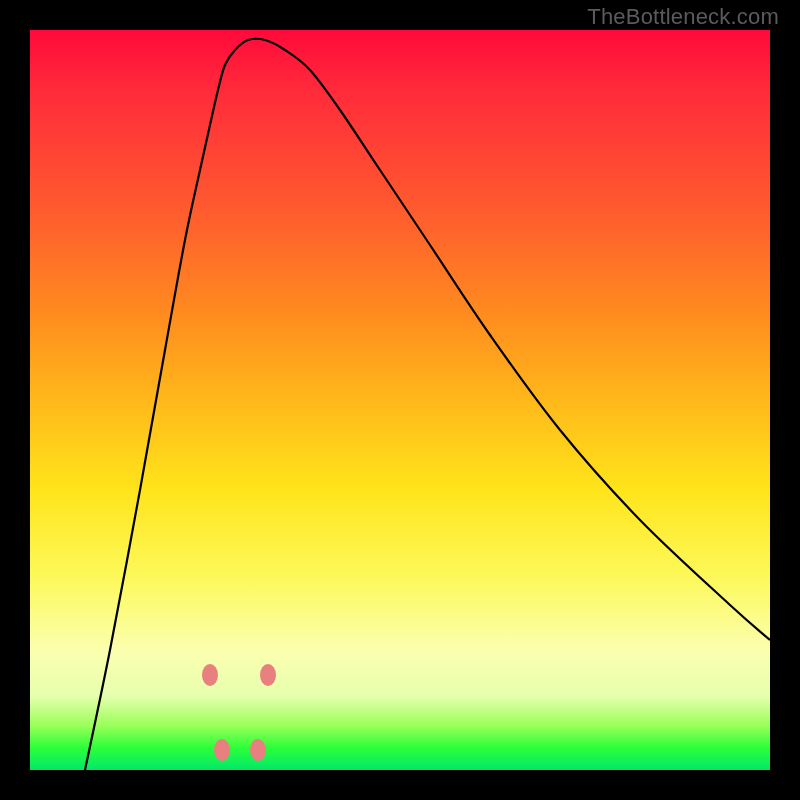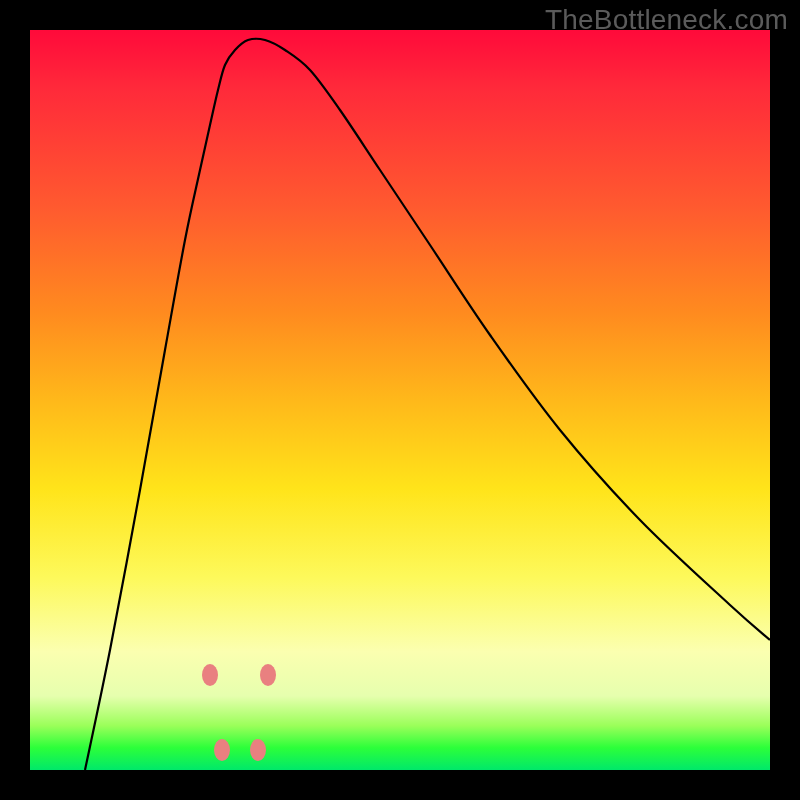--- a/index.html
+++ b/index.html
@@ -38,23 +38,23 @@
       #fbffb0 84%,
       #e6ffae 90%,
       #9bff5a 94%,
       #2cff3a 97%,
       #00e86a 100%
     );
   }
   .watermark {
     position: absolute;
     top: 4px;
-    right: 12px;
+    right: 21px;
     color: #5b5b5b;
-    font-size: 28px;
+    font-size: 22px;
     font-weight: 500;
     letter-spacing: 0.2px;
     user-select: none;
   }
   svg.curve {
     position: absolute;
     left: 0;
     top: 0;
     width: 740px;
     height: 740px;

